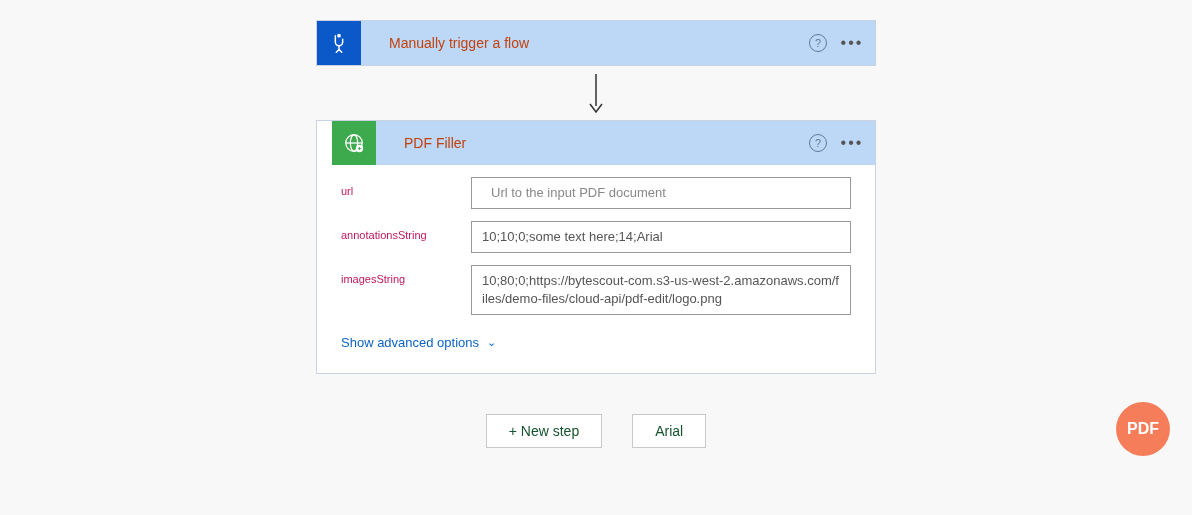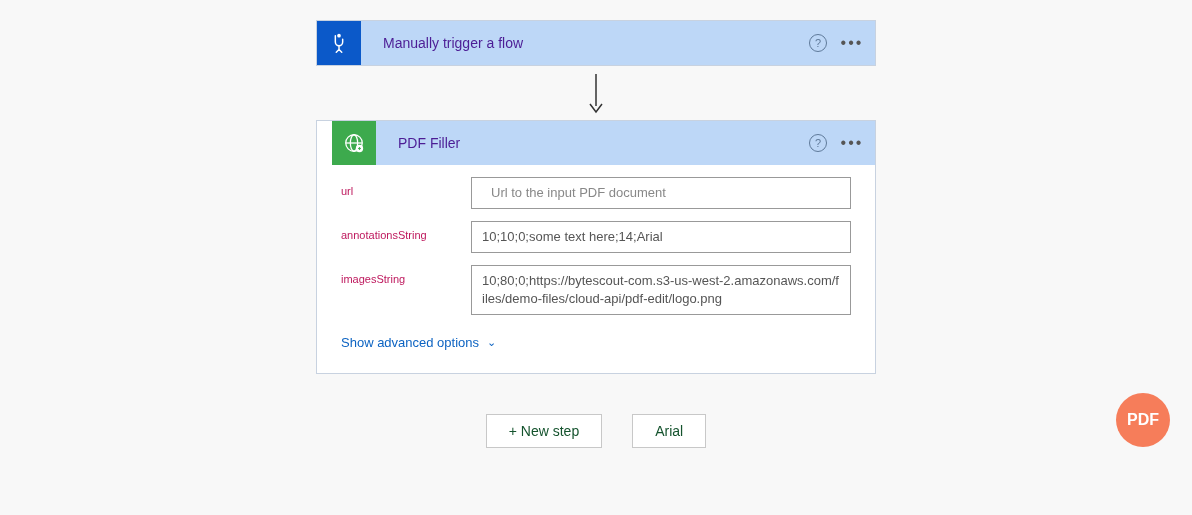--- a/index.html
+++ b/index.html
@@ -47,23 +47,23 @@
       flex-shrink: 0;
     }
     .icon-trigger {
       background: #0b59c9;
     }
     .icon-action {
       background: #3daa4d;
     }
     .card-title {
       flex: 1;
-      padding-left: 22px;
+      padding-left: 28px;
       font-size: 14px;
-      color: #4c1d95;
+      color: #c2410c;
     }
     .help-icon {
       width: 18px;
       height: 18px;
       border: 1px solid #5f7a9a;
       border-radius: 50%;
       display: flex;
       align-items: center;
       justify-content: center;
       font-size: 11px;
@@ -148,21 +148,21 @@
       border: 1px solid #c8c8c8;
       background: #fff;
       padding: 8px 22px;
       font-size: 14px;
       color: #14532d;
       cursor: pointer;
     }
     .pdf-badge {
       position: absolute;
       right: 22px;
-      bottom: 68px;
+      bottom: 59px;
       width: 54px;
       height: 54px;
       border-radius: 50%;
       background: #f67d5a;
       display: flex;
       align-items: center;
       justify-content: center;
       color: #fff;
       font-weight: bold;
       font-size: 16px;

